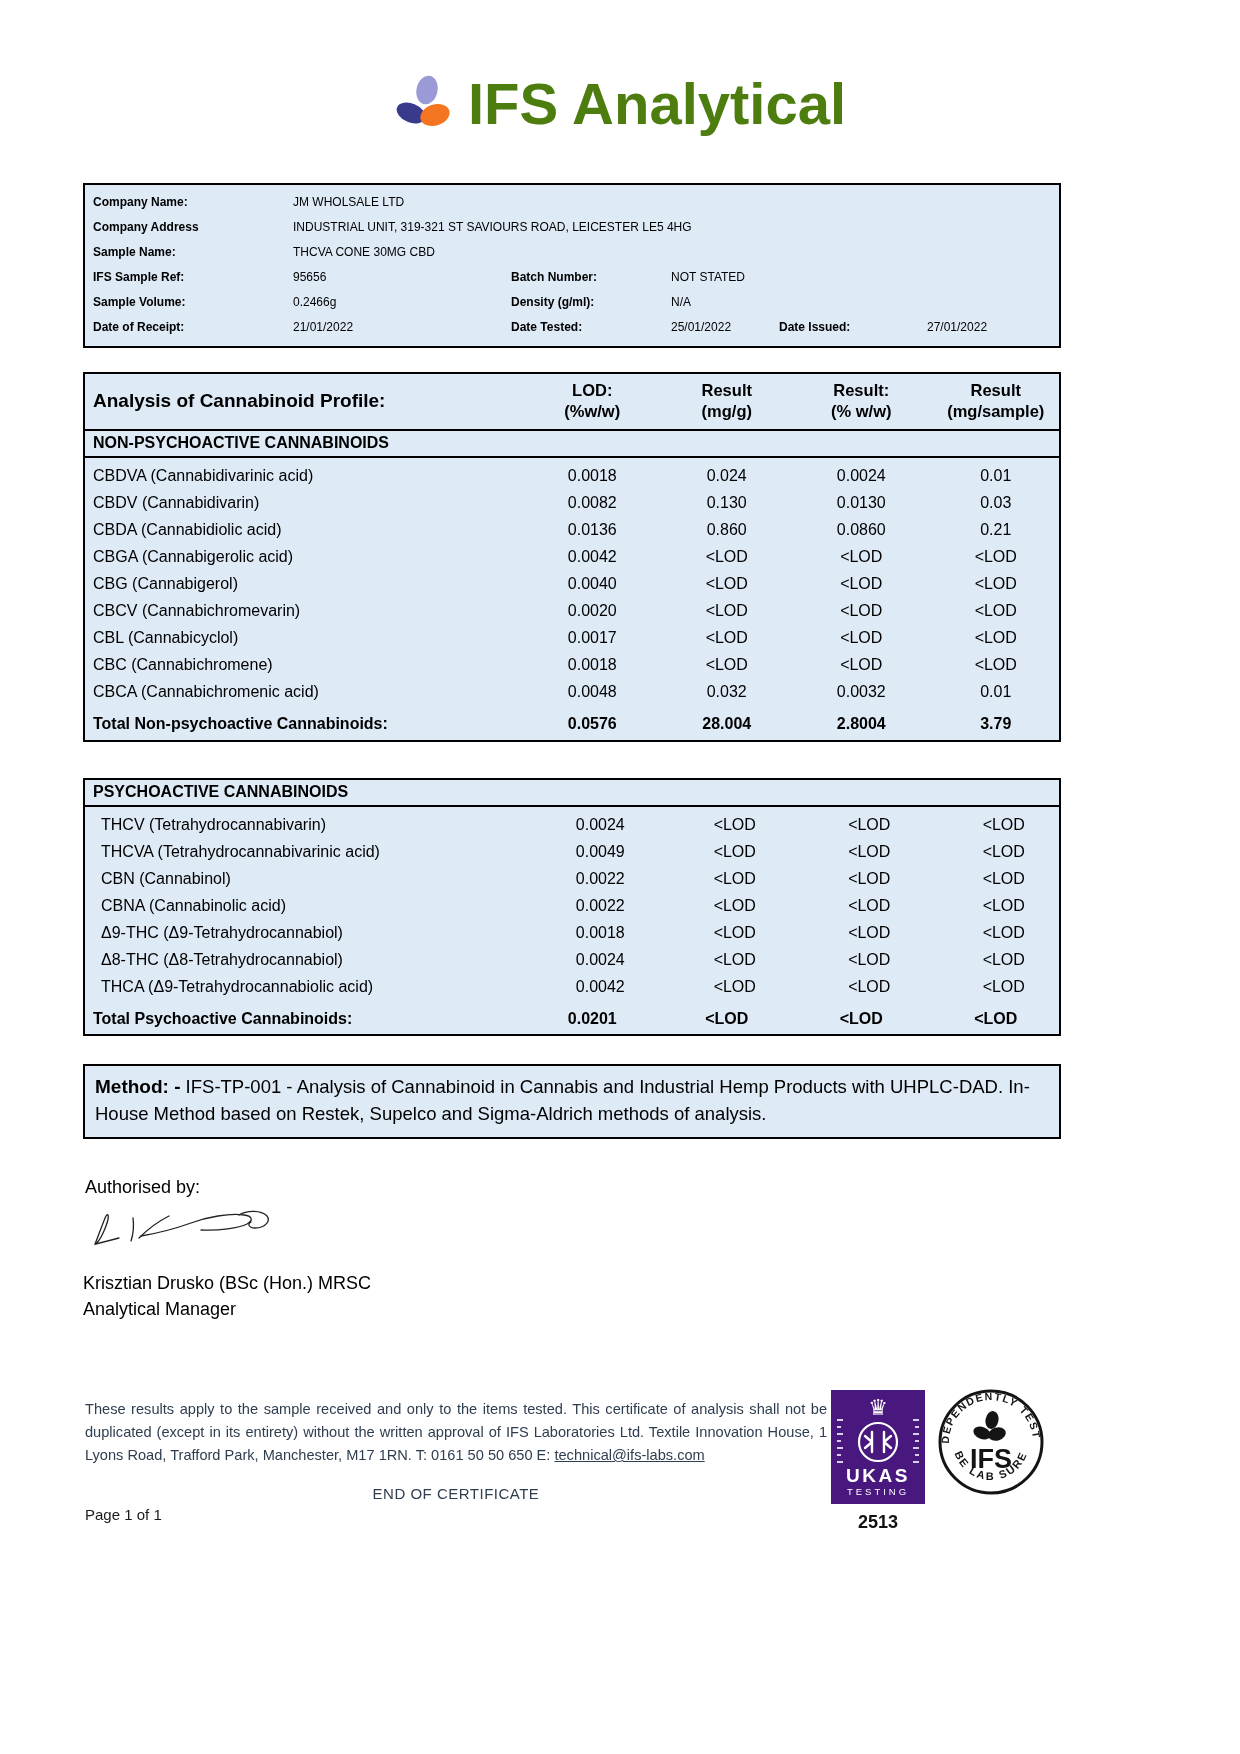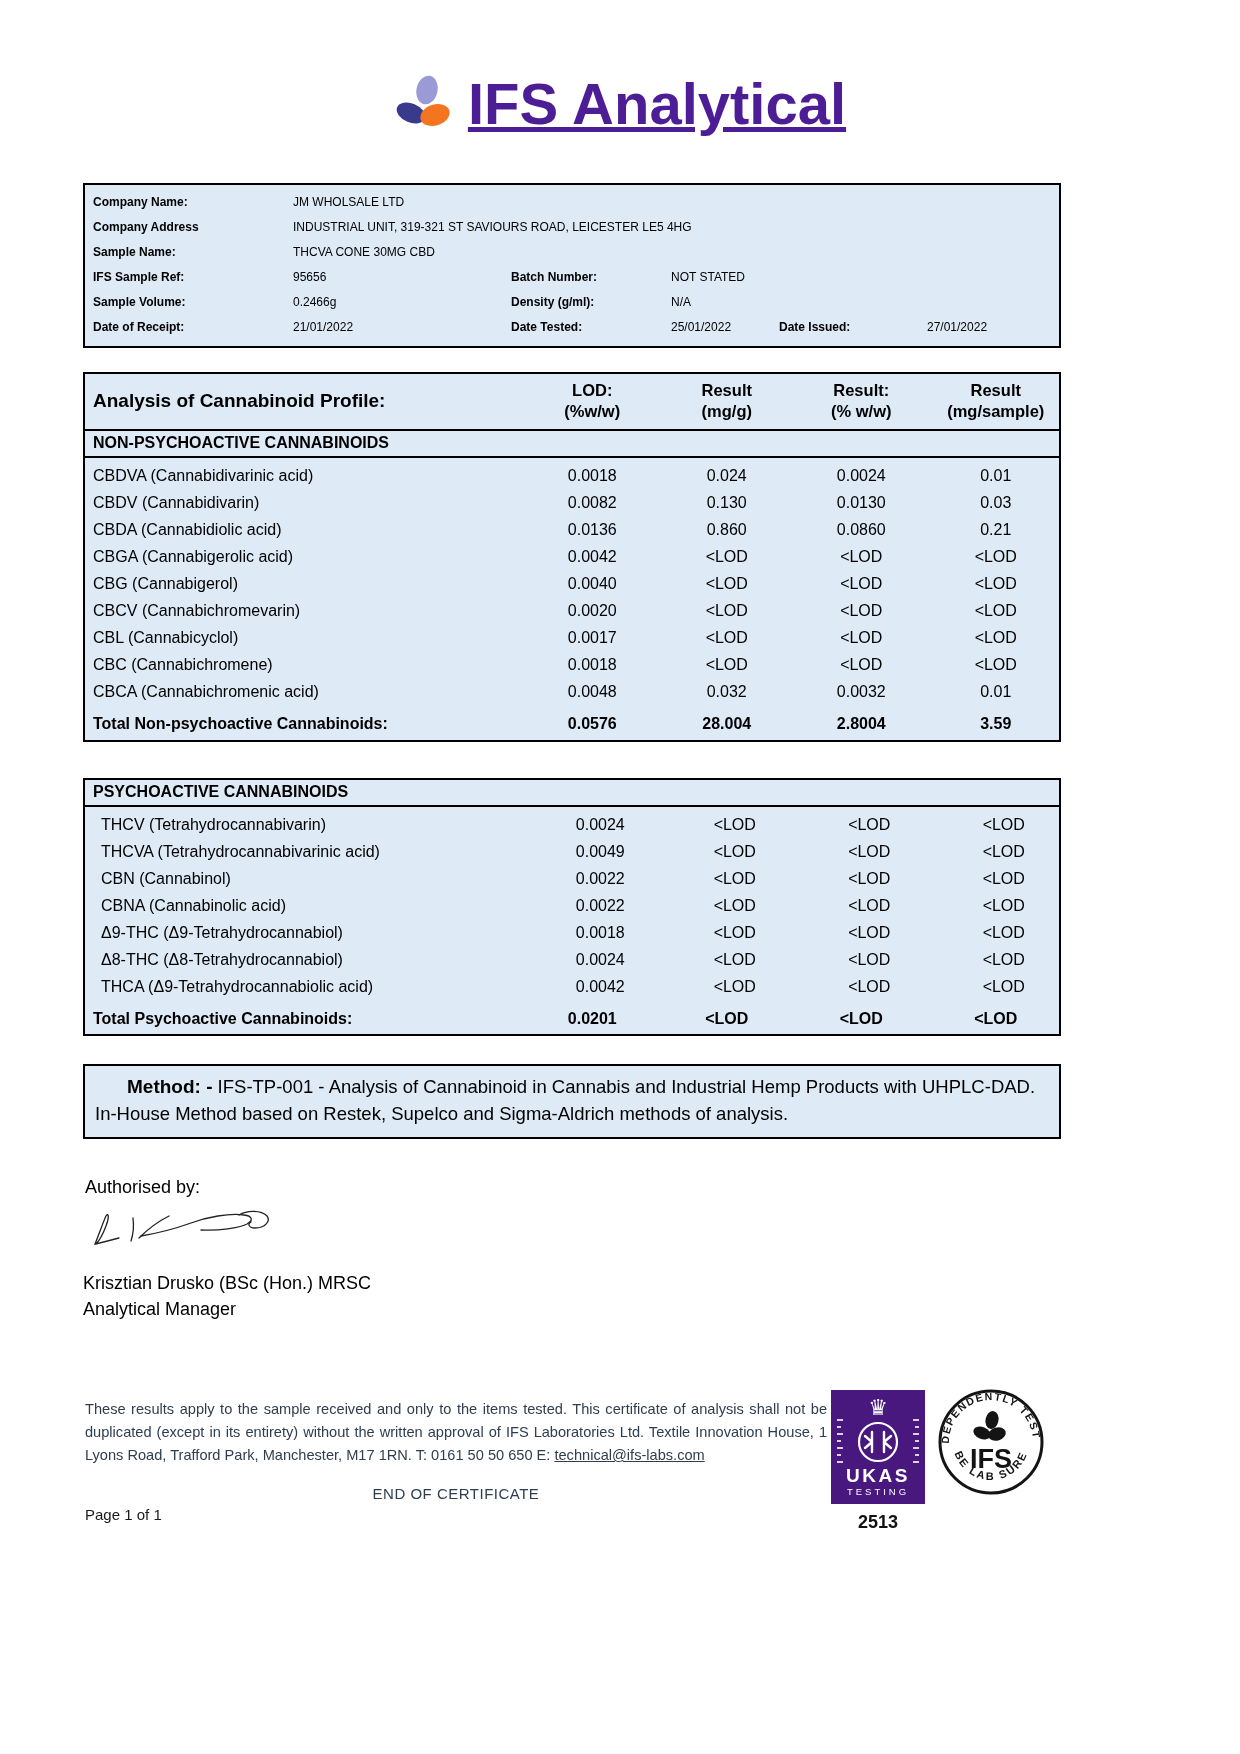--- a/index.html
+++ b/index.html
@@ -2,21 +2,21 @@
 <html><head>
 <meta charset="utf-8">
 <style>
   * { margin:0; padding:0; box-sizing:border-box; }
   html,body { background:#ffffff; }
   body { width:1240px; height:1754px; font-family:"Liberation Sans", sans-serif; color:#000; }
   .page { position:relative; width:1240px; height:1754px; overflow:hidden; background:#fff; }
 
   
   .brand-row { display:flex; justify-content:center; align-items:center; gap:12px; padding-top:70px; }
-  .brand-text { font-size:58px; font-weight:bold; color:#4c1d95;text-decoration:underline; }
+  .brand-text { font-size:58px; font-weight:bold; color:#4d7c0f; }
   .doc-title { text-align:center; font-size:35px; font-weight:400; margin-top:14px; color:#111; }
 
   .content { width:978px; margin-left:83px; }
 
   
   .info-table { margin-top:46px; background:#DEEAF6; border:2px solid #000; padding:5px 0 6px 8px; }
   .info-grid { display:grid; grid-template-columns:200px 218px 160px 108px 148px auto; }
   .info-grid span { line-height:25px; font-size:12px; white-space:nowrap; overflow:hidden; }
   .lbl { font-weight:bold; }
   .span5 { grid-column:2 / 7; }
@@ -30,21 +30,21 @@
   .a-col { text-align:center; font-weight:bold; font-size:16.5px; line-height:1.3; align-self:center; }
   .a-section { font-weight:bold; font-size:16px; padding:3px 8px 4px 8px; border-bottom:2px solid #000; }
   .a-row span { font-size:16px; line-height:27px; }
   .a-row span:first-child { padding-left:8px; }
   .a-row span:nth-child(n+2) { text-align:center; }
   .a-total span { font-weight:bold; }
   .mt36 { margin-top:36px; }
 
   
   .method-box { margin-top:28px; background:#DEEAF6; border:2px solid #000; padding:7px 10px 9px 10px; font-size:18.5px; line-height:1.45; }
-  .method-box b { font-size:19px;margin-left:32px; }
+  .method-box b { font-size:19px; }
 
   
   .auth-label { margin-top:38px; margin-left:2px; font-size:18px; }
   .sig { margin:6px 0 0 6px; }
   .sig-name { margin-top:14px; font-size:18px; line-height:1.45; }
 
   
   .footer-text { position:absolute; left:85px; top:1398px; width:742px; font-size:14.6px; line-height:1.58; text-align:justify; color:#2E3D4F; }
   .footer-text a { color:#2E3D4F; text-decoration:underline; }
   .end-cert { position:absolute; left:85px; top:1485px; width:742px; text-align:center; font-size:15px; color:#2E3D4F; letter-spacing:0.5px; }
@@ -203,21 +203,21 @@
             <span>0.032</span>
             <span>0.0032</span>
             <span>0.01</span>
           </div>
         </div>
       <div class="a-grid a-row a-total" style="padding-bottom:3px">
         <span>Total Non-psychoactive Cannabinoids:</span>
         <span>0.0576</span>
         <span>28.004</span>
         <span>2.8004</span>
-        <span>3.59</span>
+        <span>3.79</span>
       </div>
     </div>
 
     
     <div class="a-table mt36">
       <div class="a-section">PSYCHOACTIVE CANNABINOIDS</div>
       <div style="padding:4px 0 5px 8px">
 
           <div class="a-grid a-row">
             <span>THCV (Tetrahydrocannabivarin)</span>

